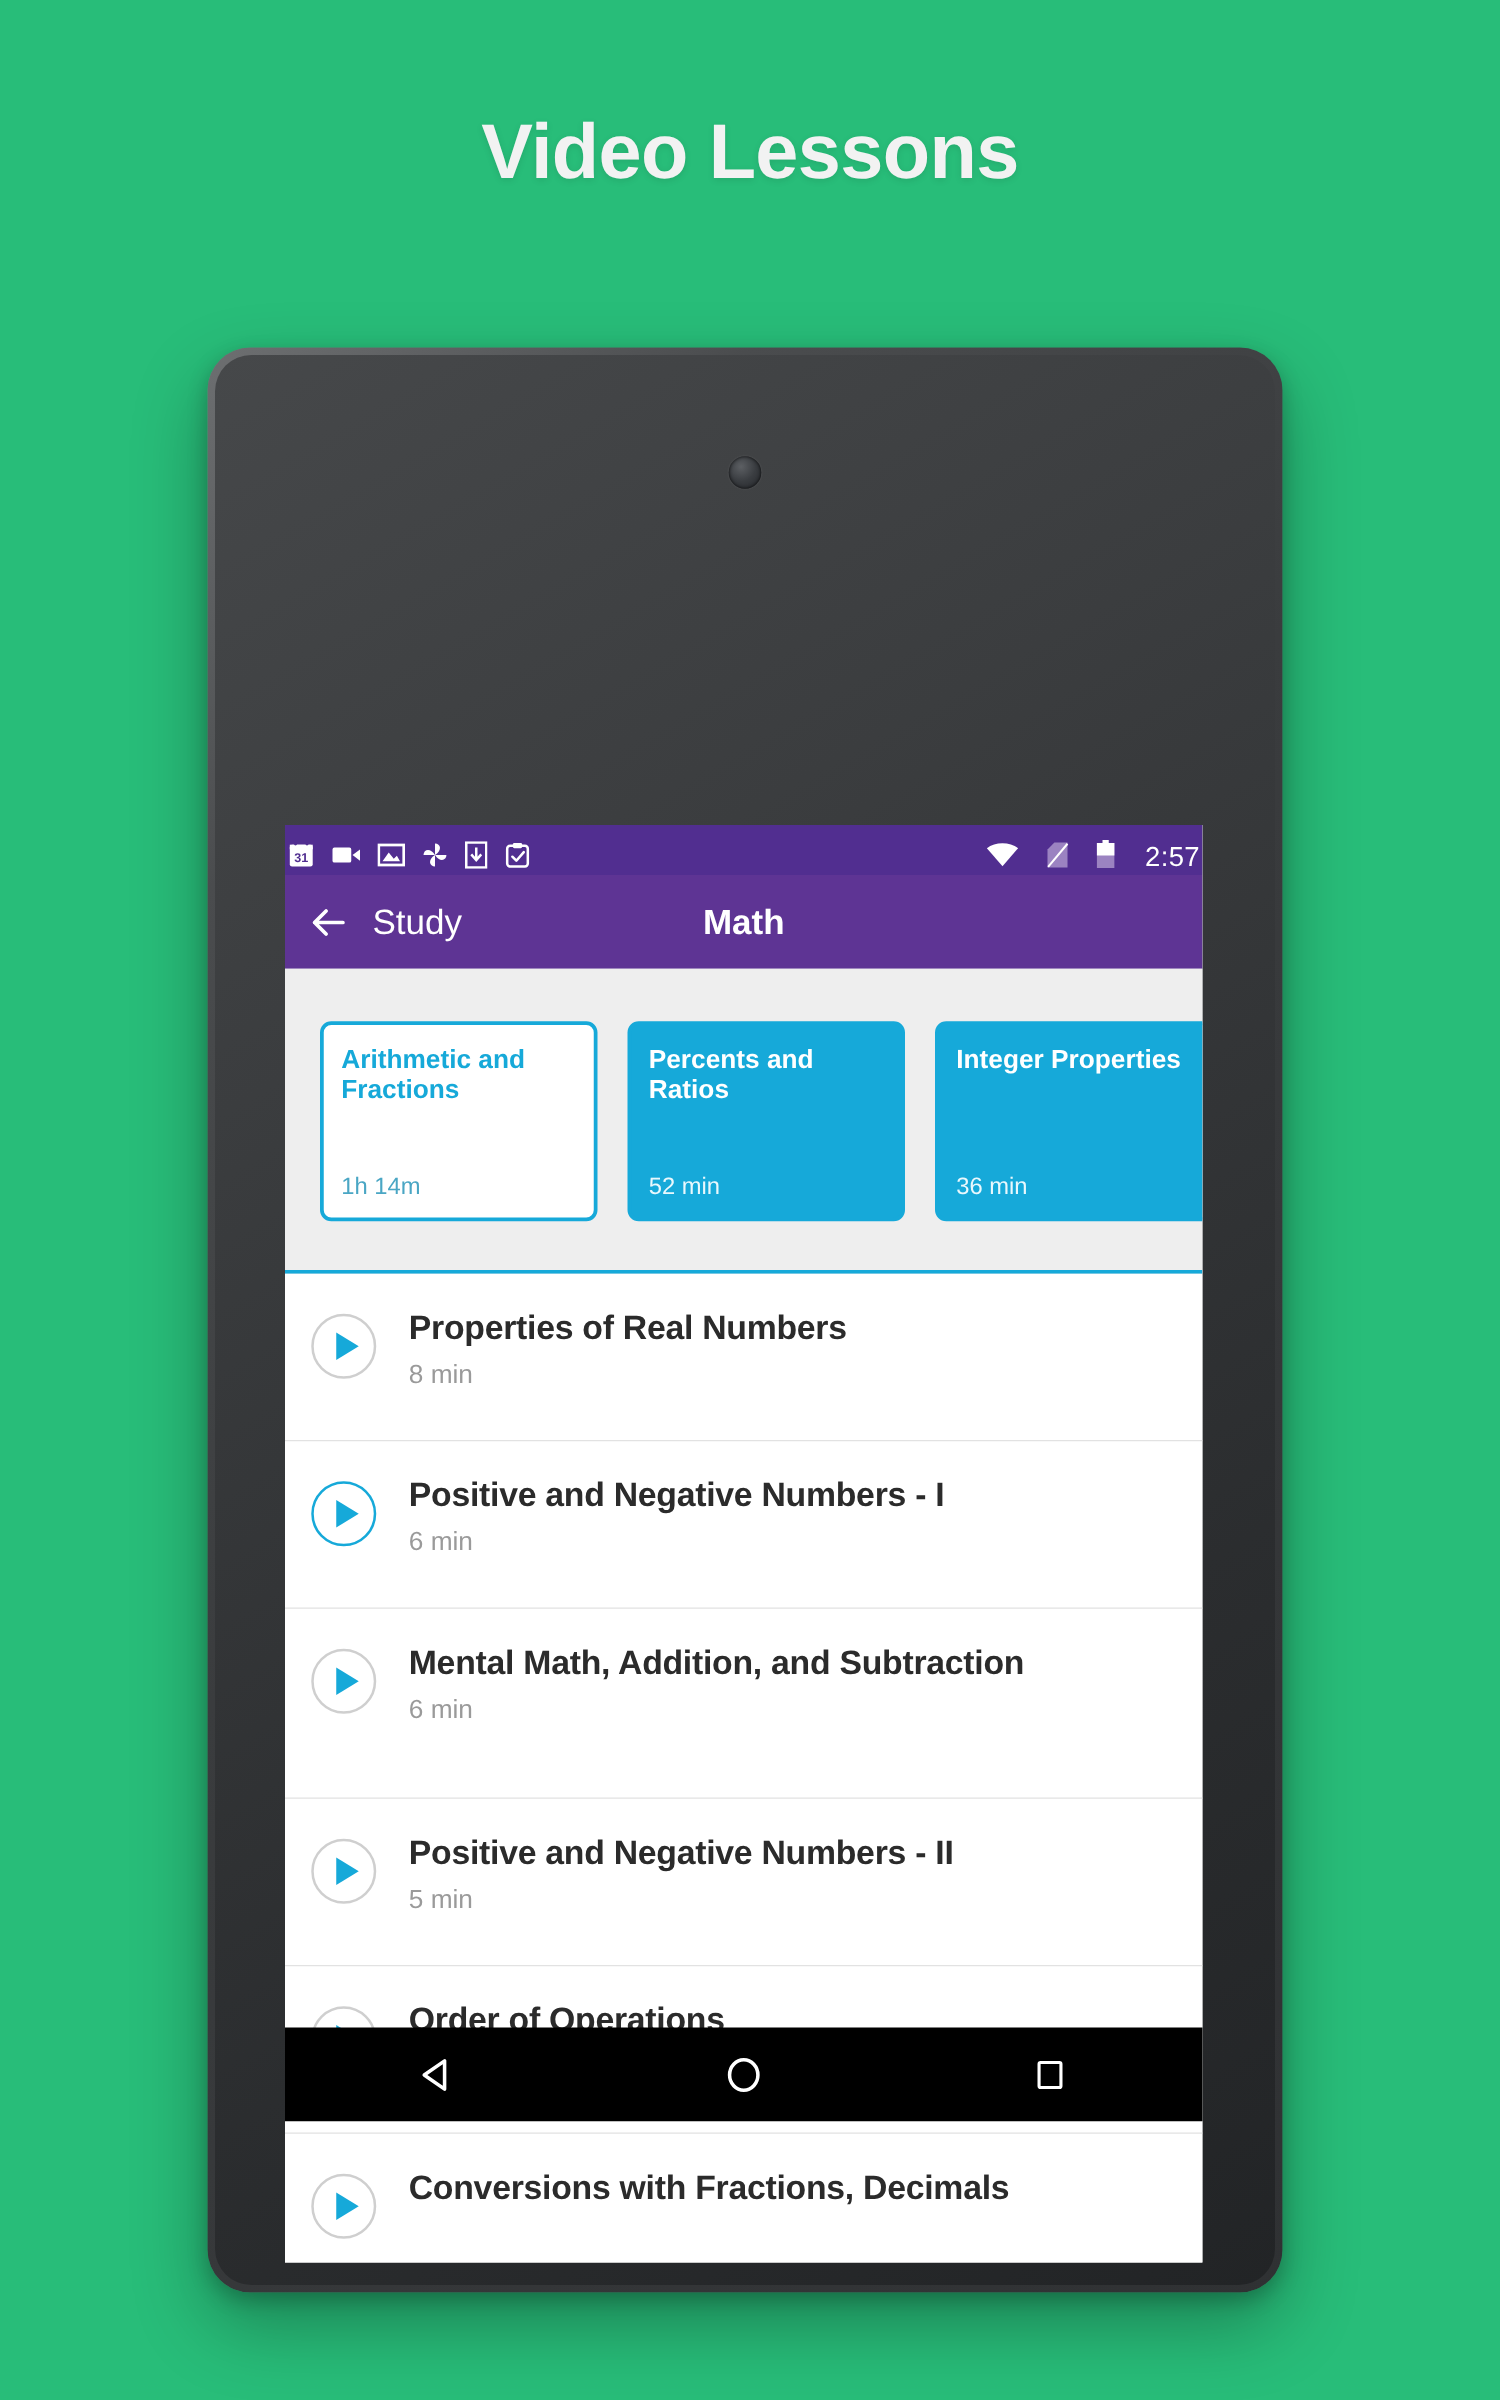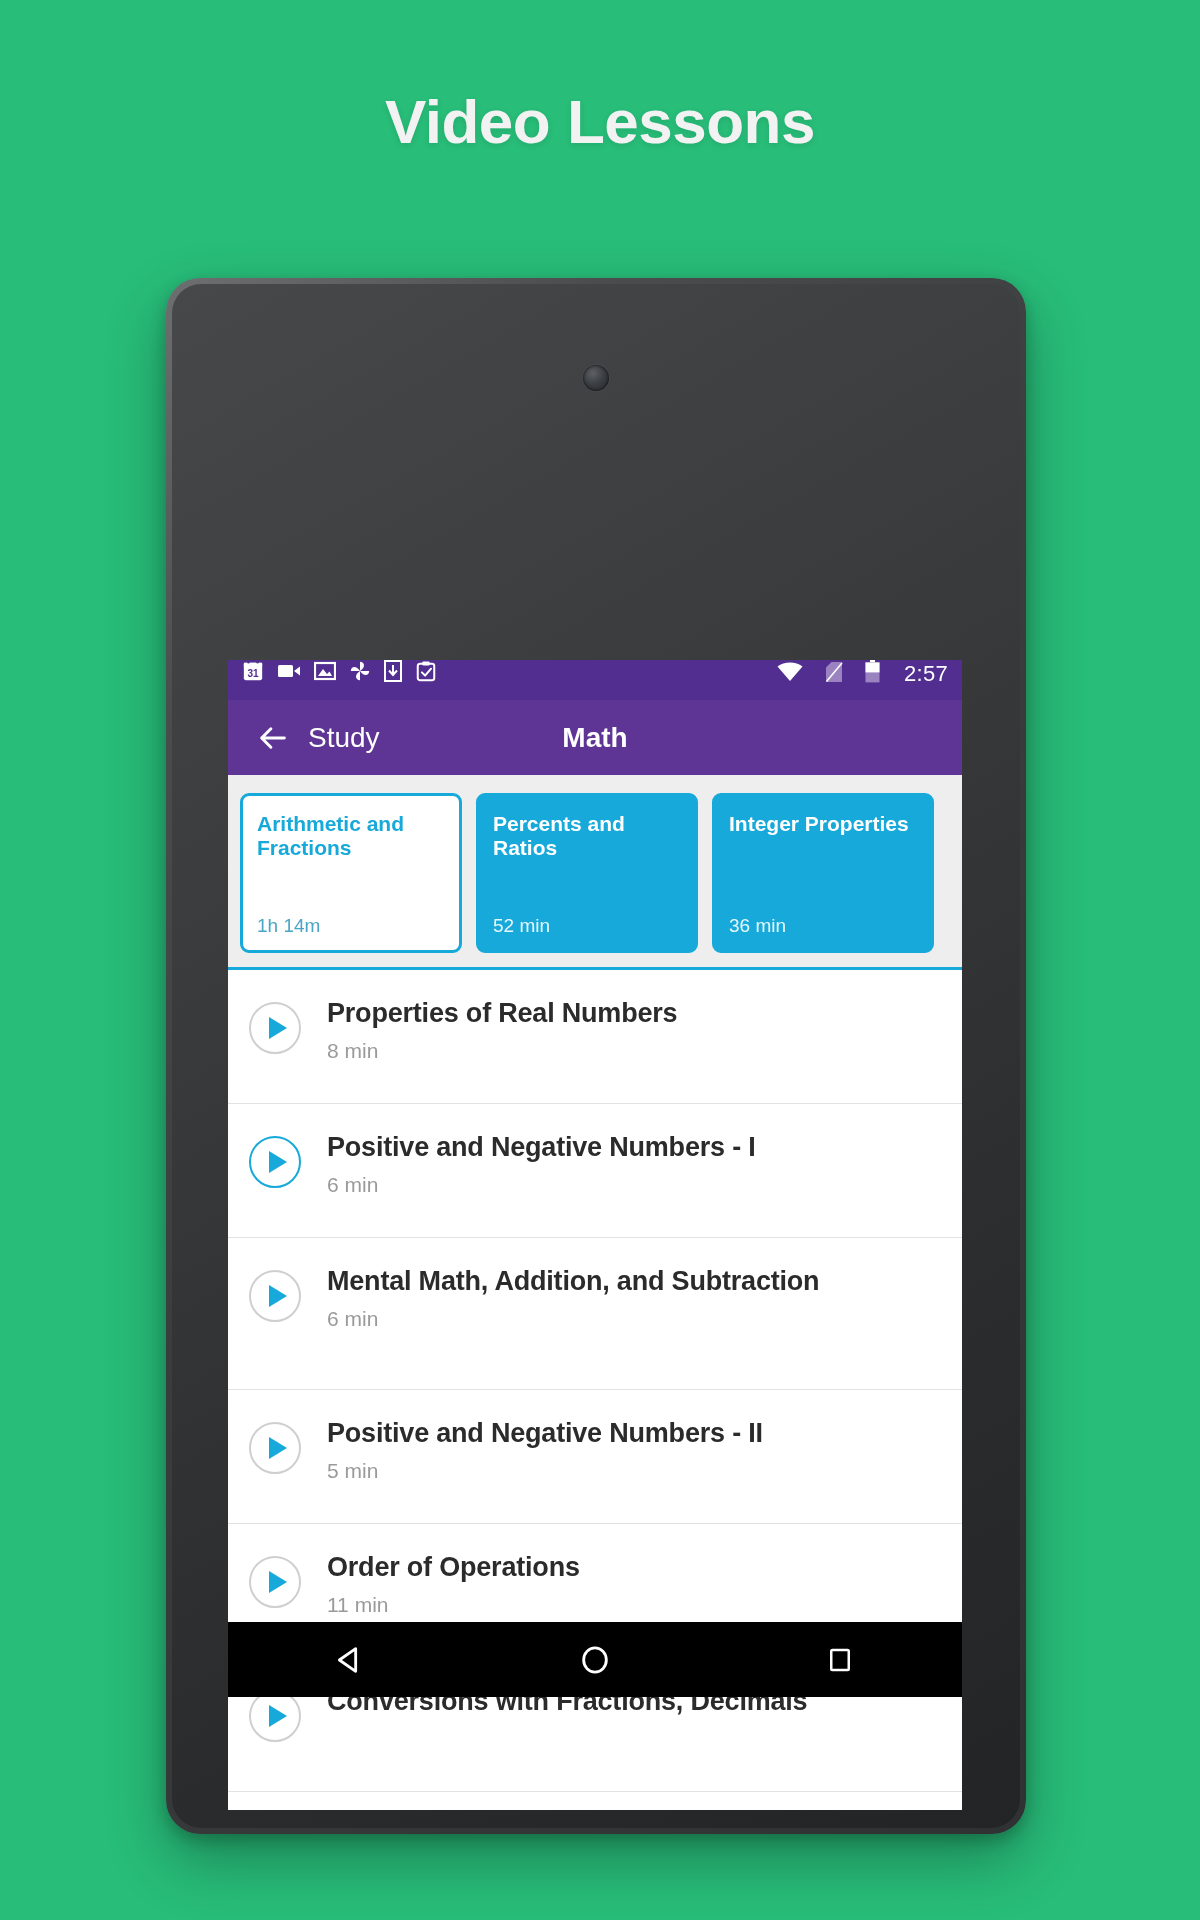--- a/index.html
+++ b/index.html
@@ -85,22 +85,22 @@
     height: 1150px;
     background: #ffffff;
     overflow: hidden;
   }
 
   
   .status-bar {
     height: 40px;
     background: #512e90;
     display: flex;
-    align-items: flex-start;
-    padding: 0 14px;
+    align-items: flex-end;
+    padding: 0 2px;
     color: #ffffff;
   }
   .status-left {
     display: flex;
     align-items: center;
     gap: 13px;
     flex: 1;
   }
   .status-right {
     display: flex;
@@ -116,21 +116,21 @@
     margin-left: 2px;
   }
 
   
   .app-bar {
     height: 75px;
     background: #5e3494;
     display: flex;
     align-items: center;
     position: relative;
-    padding: 0 28px;
+    padding: 0 18px;
   }
   .back-arrow {
     width: 34px;
     height: 34px;
     flex: none;
     cursor: pointer;
   }
   .app-bar-up-label {
     font-size: 28px;
     color: #ffffff;
@@ -144,25 +144,25 @@
     text-align: center;
     font-size: 28px;
     font-weight: bold;
     color: #ffffff;
     pointer-events: none;
   }
 
   
   .cat-strip {
     background: #eeeeee;
-    height: 195px;
-    display: flex;
-    align-items: center;
-    padding: 0 12px;
-    gap: 14px;
+    height: 244px;
+    display: flex;
+    align-items: center;
+    padding: 0 28px;
+    gap: 24px;
     overflow: hidden;
     position: relative;
   }
   .cat-card {
     flex: none;
     width: 222px;
     height: 160px;
     border-radius: 9px;
     padding: 16px 14px 13px 14px;
     display: flex;

